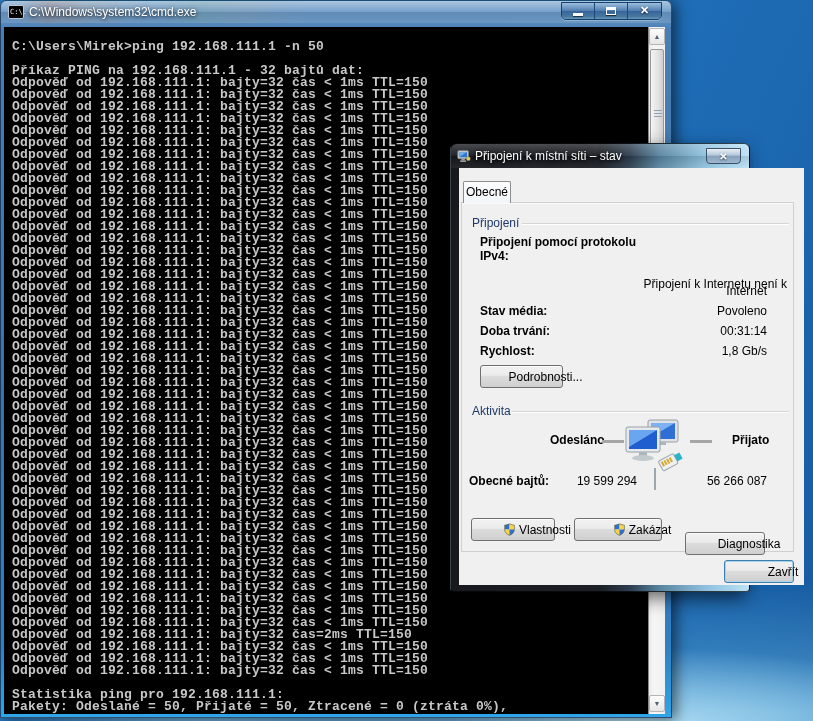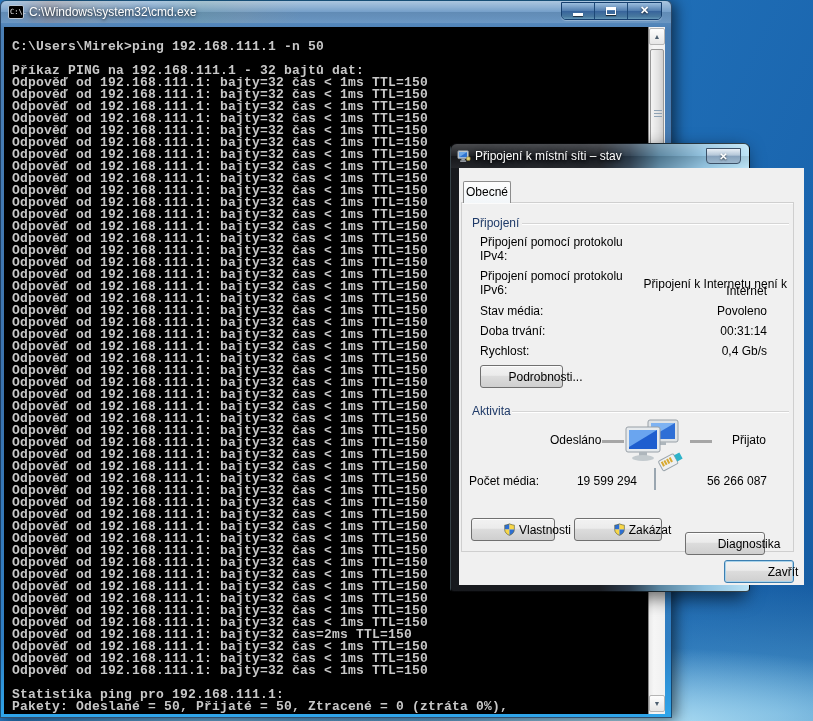--- a/index.html
+++ b/index.html
@@ -97,21 +97,21 @@
 
   .tab { position:absolute; left:4px; top:13px; width:48px; height:22px; z-index:2;
     background:linear-gradient(180deg,#fdfdfd,#f2f6f9); border:1px solid #8c8c8c; border-bottom:none;
     border-radius:2px 2px 0 0; font-size:12px; color:#000; text-align:center; line-height:20px; }
   .tab-page { position:absolute; left:2px; top:34px; width:333px; height:350px;
     background:#f0f0f0; border:1px solid #cfcfcf; box-shadow:inset 0 1px 0 #fbfbfb; }
 
   .grp-caption { position:absolute; font-size:12px; color:#1f3a68;margin-left:7px; }
   .grp-line { position:absolute; height:1px; background:#d5d5d5; box-shadow:0 1px 0 #ffffff; }
 
-  .lbl { position:absolute; font-size:12px; color:#000; }
+  .lbl { position:absolute; font-size:12px; color:#000;font-weight:bold; }
   .val { position:absolute; font-size:12px; color:#000; text-align:right; white-space:nowrap; }
 
   .btn { position:absolute; font-size:12px; color:#000; text-align:center;
     border:1px solid #707070; border-radius:3px;
     background:linear-gradient(180deg,#f2f2f2,#ebebeb 45%,#dddddd 46%,#cfcfcf);
     box-shadow:inset 0 1px 0 rgba(255,255,255,.8);
     display:flex; align-items:center; justify-content:center; gap:3px;padding-left:48px;
   }
   .btn-default { border:1px solid #3c7fb1; box-shadow:inset 0 0 0 1px #a8d2ea, inset 0 1px 0 rgba(255,255,255,.8); }
 
@@ -226,31 +226,30 @@
   <div class="dlg-client">
     <div class="tab">Obecné</div>
     <div class="tab-page">
 
       <div class="grp-caption" style="left:3px; top:13px;">Připojení</div>
       <div class="grp-line" style="left:60px; right:4px; top:20px;"></div>
 
       <div class="lbl" style="left:18px; top:32px; width:160px;">Připojení pomocí protokolu IPv4:</div>
       <div class="val" style="right:26px; top:40px;margin-top:41px;">Internet</div>
 
-      <div class="lbl" style="left:18px; top:66px; width:160px;">Připojení pomocí protokolu IPv6:</div>
       <div class="val" style="right:6px; top:74px;">Připojení k Internetu není k</div>
 
       <div class="lbl" style="left:18px; top:101px;">Stav média:</div>
       <div class="val" style="right:26px; top:101px;">Povoleno</div>
 
       <div class="lbl" style="left:18px; top:121px;">Doba trvání:</div>
       <div class="val" style="right:26px; top:121px;">00:31:14</div>
 
       <div class="lbl" style="left:18px; top:141px;">Rychlost:</div>
-      <div class="val" style="right:26px; top:141px;">0,4 Gb/s</div>
+      <div class="val" style="right:26px; top:141px;">1,8 Gb/s</div>
 
       <div class="btn" style="left:18px; top:162px; width:83px; height:23px;">
         <span>Podrobnosti...</span>
       </div>
 
       <div class="grp-caption" style="left:3px; top:201px;">Aktivita</div>
       <div class="grp-line" style="left:50px; right:4px; top:208px;"></div>
 
       <div class="lbl" style="left:88px; top:230px;">Odesláno</div>
       <div class="dash" style="left:140px; top:237px; width:22px;"></div>
@@ -271,21 +270,21 @@
           <rect x="41" y="44" width="2" height="5" fill="#d8a931"></rect>
           <rect x="44" y="44" width="2" height="5" fill="#d8a931"></rect>
           <rect x="47" y="44" width="2" height="5" fill="#d8a931"></rect>
           <rect x="53" y="44" width="6" height="7" fill="#2fb3c9"></rect>
         </g>
       </svg>
 
       <div class="dash" style="left:228px; top:237px; width:22px;"></div>
       <div class="lbl" style="left:270px; top:230px;">Přijato</div>
 
-      <div class="lbl" style="left:7px; top:271px;">Počet média:</div>
+      <div class="lbl" style="left:7px; top:271px;">Obecné bajtů:</div>
       <div class="val" style="right:156px; top:271px;">19 599 294</div>
       <div class="vdivider" style="left:192px; top:265px; height:22px;"></div>
       <div class="val" style="right:26px; top:271px;">56 266 087</div>
 
       <div class="btn" style="left:9px; top:315px; width:84px; height:23px;">
         <svg class="shield" viewBox="0 0 16 16">
           <defs>
               <clipPath id="sh1">
                 <path d="M8 1 C10.2 2.1 13 2.6 14 2.6 V8 C14 12 10.5 14.4 8 15.2 C5.5 14.4 2 12 2 8 V2.6 C3 2.6 5.8 2.1 8 1 Z"></path>
               </clipPath>

